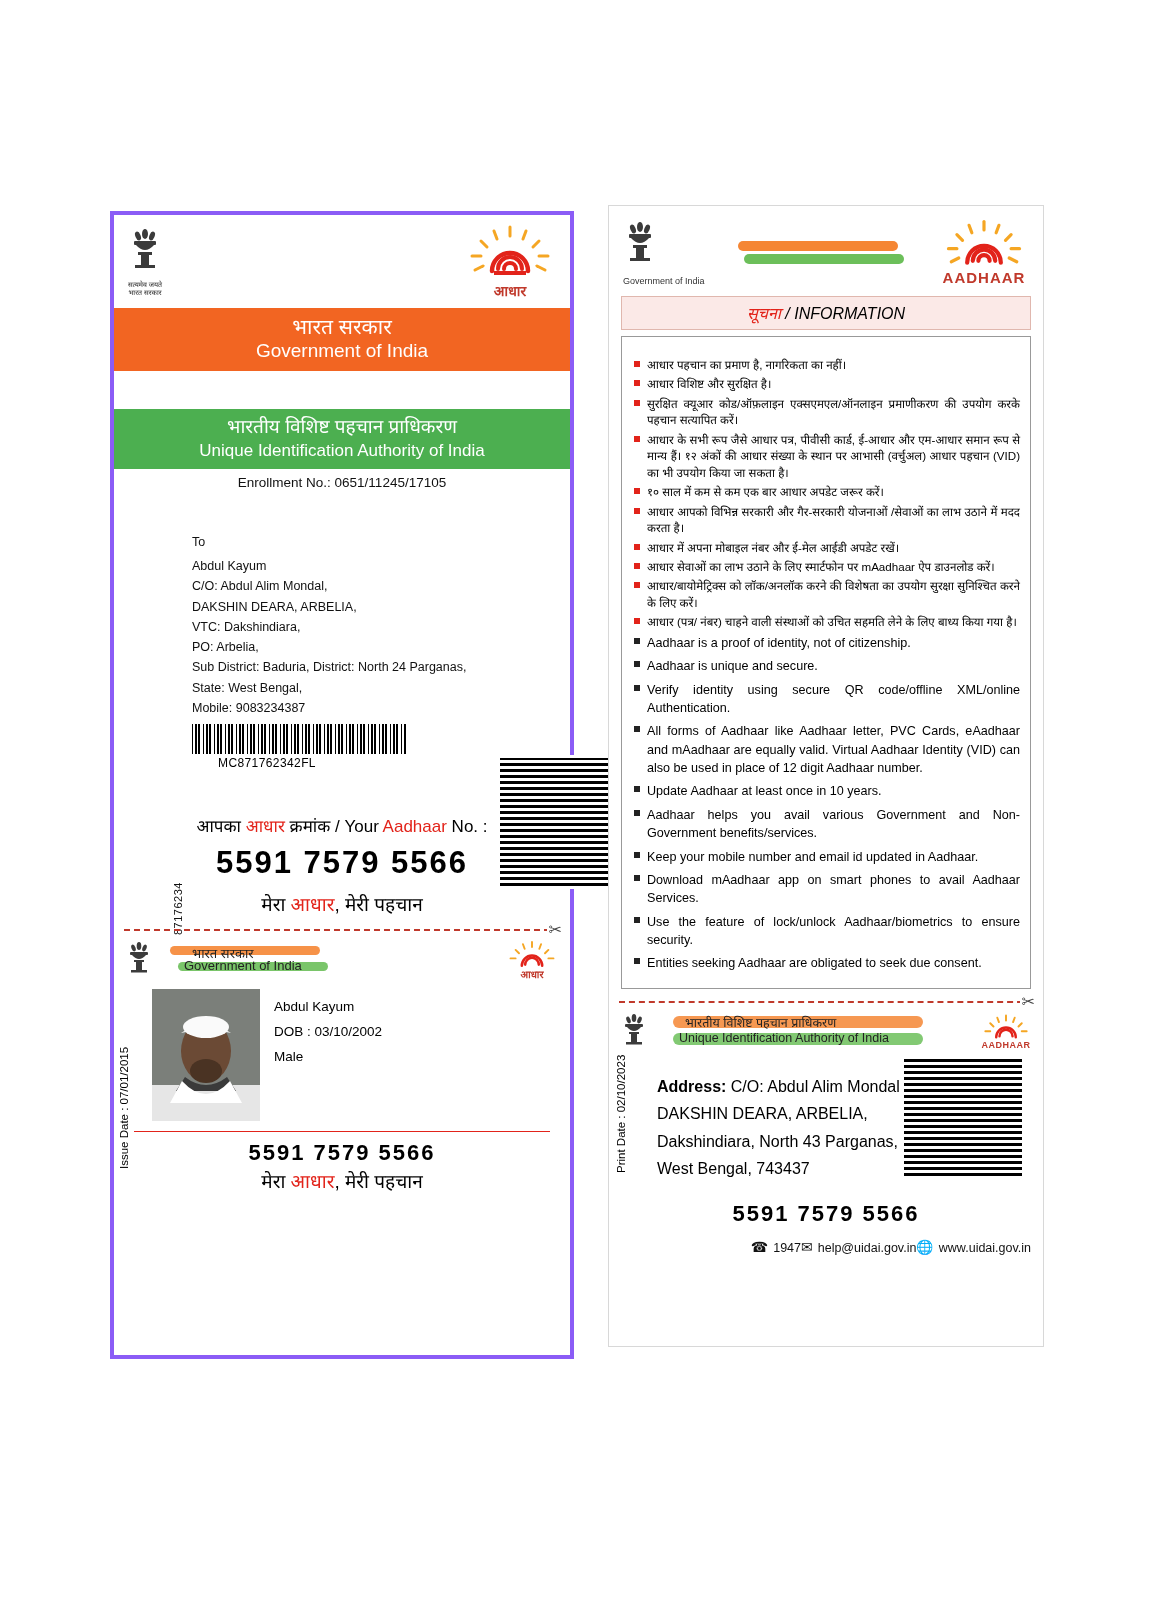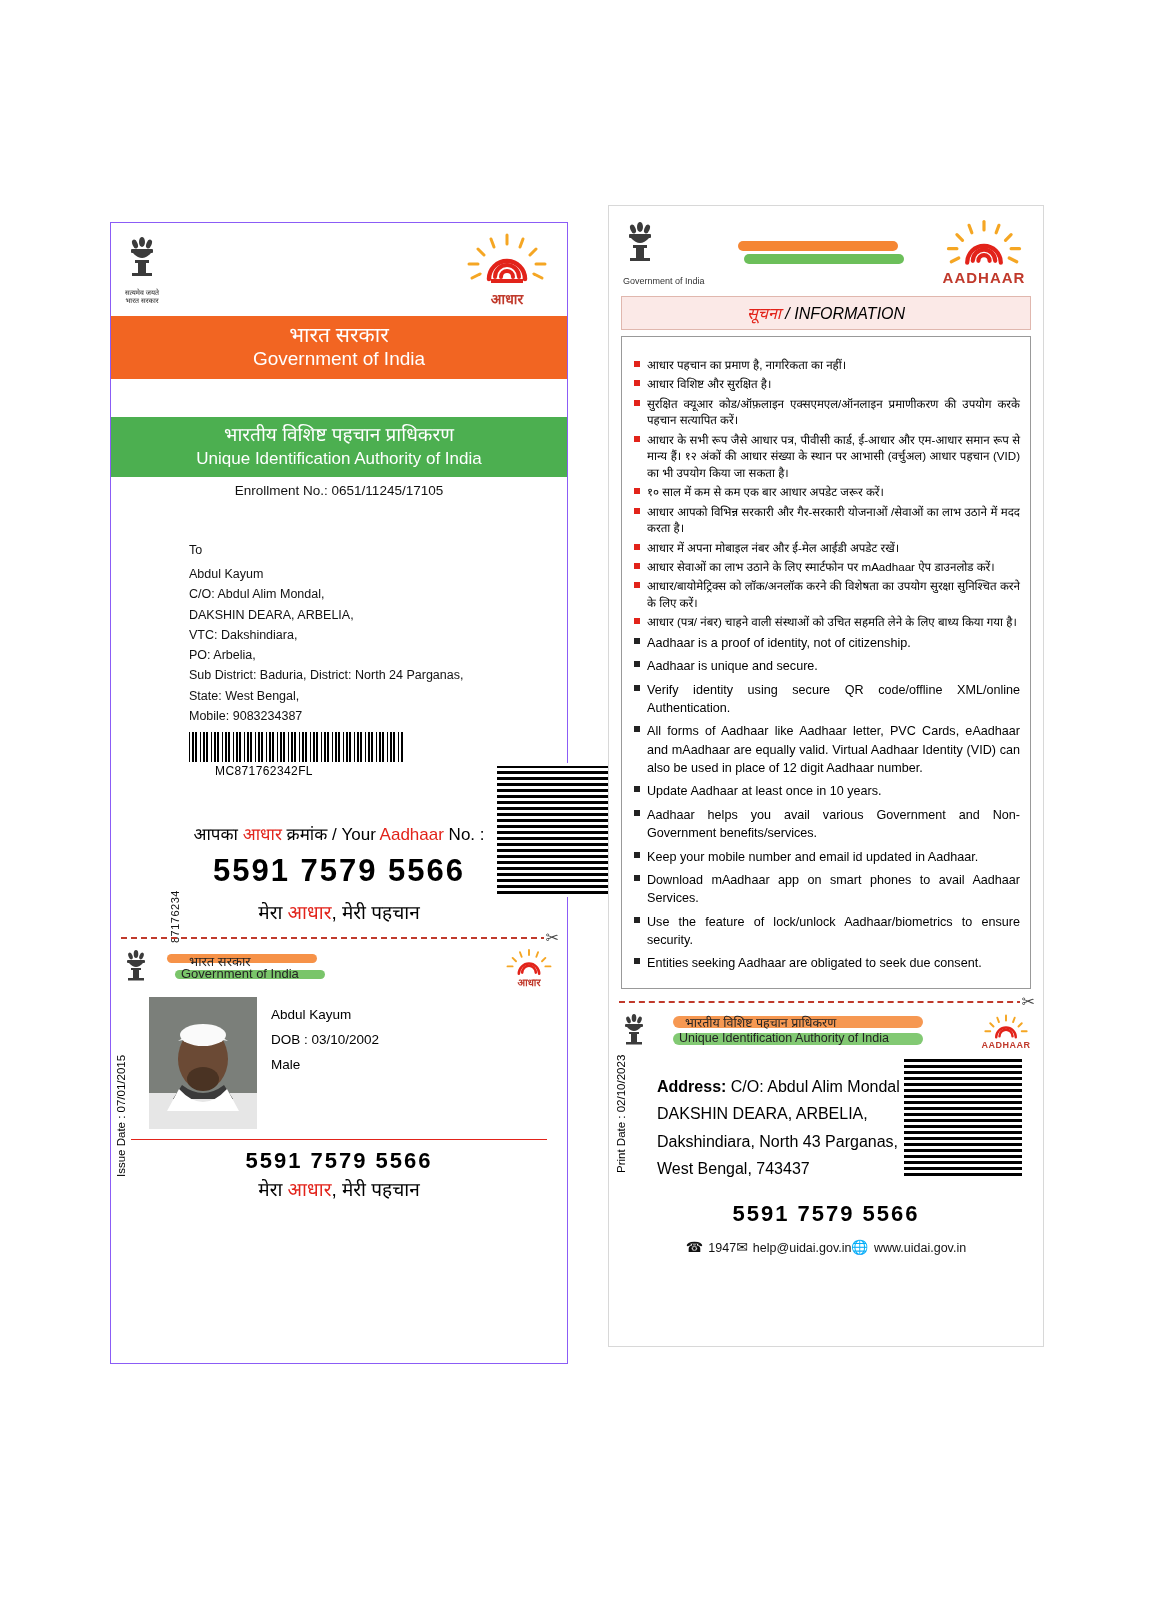--- a/index.html
+++ b/index.html
@@ -1,21 +1,21 @@
 <!DOCTYPE html>
 <html><head>
 <meta charset="utf-8">
 <style>
   html,body{margin:0;padding:0;background:#fff;}
   body{width:1159px;height:1600px;font-family:"Liberation Sans",sans-serif;color:#000;position:relative;}
   .page{position:relative;width:1159px;height:1600px;background:#fff;}
 
   
   .col{position:absolute;background:#fff;}
-  .left-col{left:110px;top:222px;width:456px;height:1140px;border:1px solid #8b5cf6;}
+  .left-col{left:110px;top:211px;width:456px;height:1140px;border:4px solid #8b5cf6;}
   .right-col{left:608px;top:205px;width:434px;height:1140px;border:1px solid #d8d8d8;}
 
   .emblem{width:34px;height:56px;display:block;}
   .emblem-small{width:26px;height:42px;display:block;}
 
   
   .l-head{display:flex;justify-content:space-between;align-items:flex-start;padding:10px 14px 4px 14px;}
   .emblem-wrap{text-align:center;font-size:7px;line-height:1.15;color:#222;}
   .aadhaar-logo{display:flex;flex-direction:column;align-items:center;}
   .aadhaar-word{font-size:14px;color:#c0392b;font-weight:bold;margin-top:-2px;}
@@ -95,21 +95,21 @@
   .rb-band .sw-o{position:absolute;left:16px;top:1px;width:250px;height:12px;background:#f58634;border-radius:6px;opacity:.85;}
   .rb-band .sw-g{position:absolute;left:16px;top:18px;width:250px;height:12px;background:#6cbf5a;border-radius:6px;opacity:.85;}
   .rb-band .txt1{position:absolute;left:28px;top:-1px;font-size:12.5px;color:#222;}
   .rb-band .txt2{position:absolute;left:22px;top:16px;font-size:12.5px;color:#222;}
   .addr2{font-size:16px;line-height:1.72;padding-left:36px;margin-top:20px;width:260px;}
   .addr2 b{font-weight:bold;}
   .qr-right{position:absolute;right:18px;top:52px;width:118px;height:118px;}
   .print-vert{position:absolute;left:6px;top:170px;font-size:11.5px;transform:rotate(-90deg);
               transform-origin:left top;white-space:nowrap;}
   .r-bot-no{text-align:center;font-size:22px;font-weight:bold;letter-spacing:2px;margin-top:18px;}
-  .contact{display:flex;justify-content:center;align-items:center;margin-top:12px;font-size:12.5px;color:#111;}
+  .contact{display:flex;justify-content:flex-end;align-items:center;margin-top:12px;font-size:12.5px;color:#111;}
   .contact span.ic{font-size:14px;margin-right:5px;}
 </style>
 </head>
 <body>
 
 <div class="page">
 
   <div class="col left-col">
 
     <div class="l-head">

